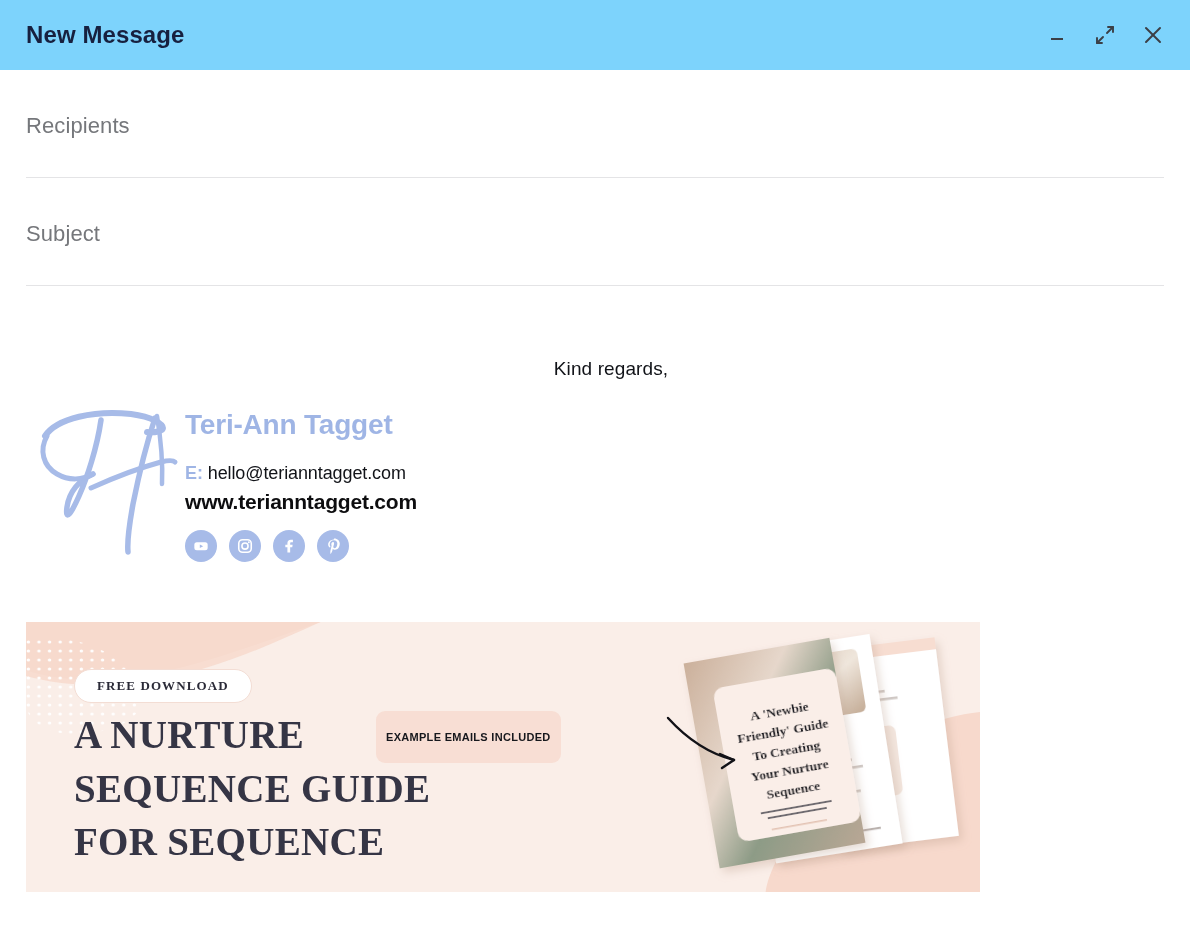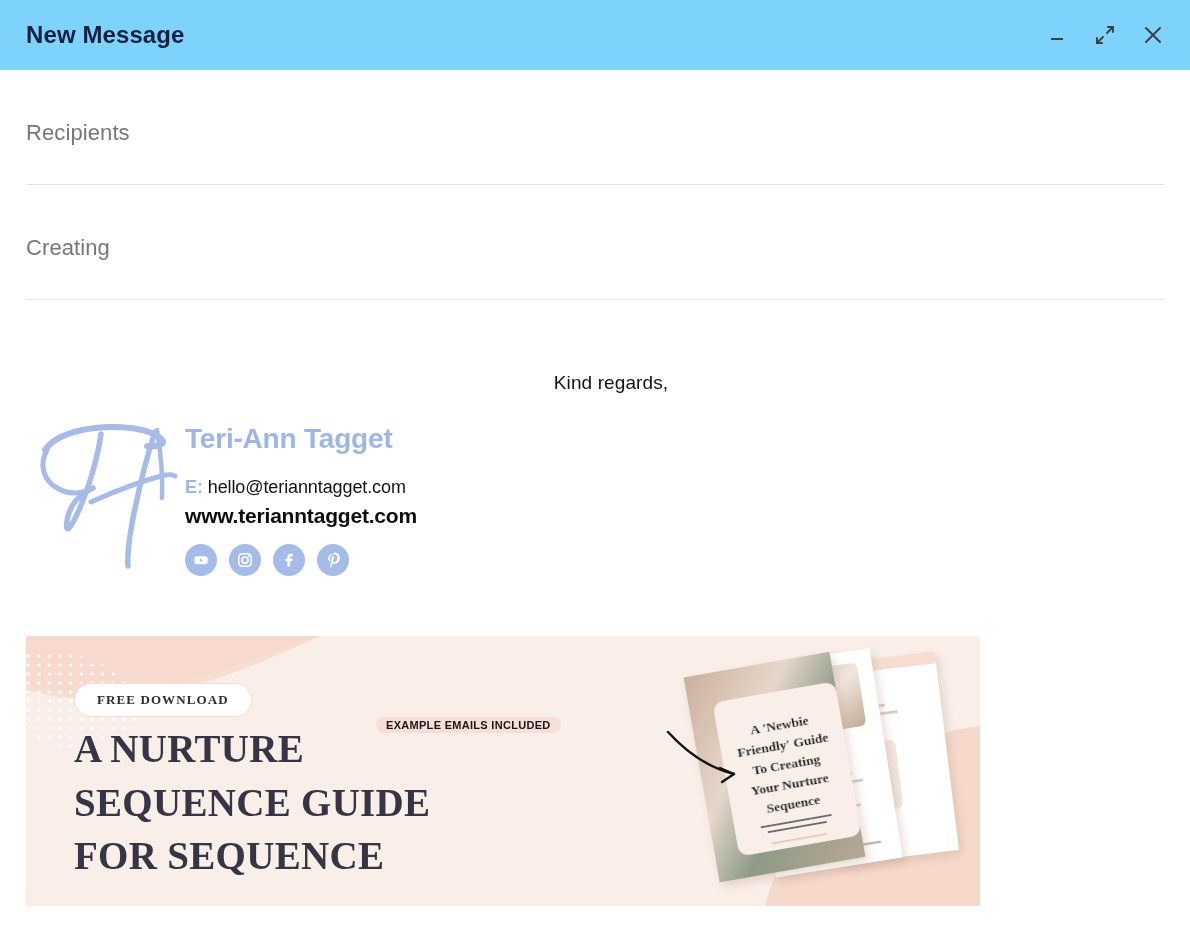--- a/index.html
+++ b/index.html
@@ -43,21 +43,21 @@
     display: flex;
     align-items: center;
     justify-content: center;
     cursor: pointer;
     color: #3b3f46;
   }
 
   
   .field-row {
     position: relative;
-    margin: 12px 26px;
+    margin: 5px 26px;
     height: 103px;
     display: flex;
     align-items: center;
     border-bottom: 1px solid #e4e4e6;
   }
   .field-placeholder {
     font-size: 22px;
     color: #75777b;
     letter-spacing: 0.1px;
   }
@@ -169,24 +169,24 @@
     font-family: "Liberation Serif", serif;
     font-size: 39px;
     font-weight: 700;
     line-height: 1.38;
     color: #353545;
     letter-spacing: 0.3px;
   }
   .promo-badge {
     position: absolute;
     left: 350px;
-    top: 81px;
+    top: 89px;
     background: #f8ded4;
     border-radius: 9px;
-    padding: 2px 10px;
+    padding: 20px 10px;
     font-size: 11px;
     font-weight: 700;
     letter-spacing: 0.3px;
     color: #17181d;
     white-space: nowrap;
   }
   .promo-mockup {
     position: absolute;
     right: 0;
     top: 0;
@@ -223,21 +223,21 @@
         </g>
       </svg>
     </div>
   </div>
 </div>
 
 <div class="field-row">
   <span class="field-placeholder">Recipients</span>
 </div>
 <div class="field-row">
-  <span class="field-placeholder">Creating</span>
+  <span class="field-placeholder">Subject</span>
 </div>
 
 <div class="mail-body">
 
   <div class="salutation">Kind regards,</div>
 
   <div class="signature">
 
     <svg class="sig-monogram" viewBox="0 0 150 160">
       <g fill="none" stroke="#a7bbe8" stroke-linecap="round" stroke-linejoin="round">

